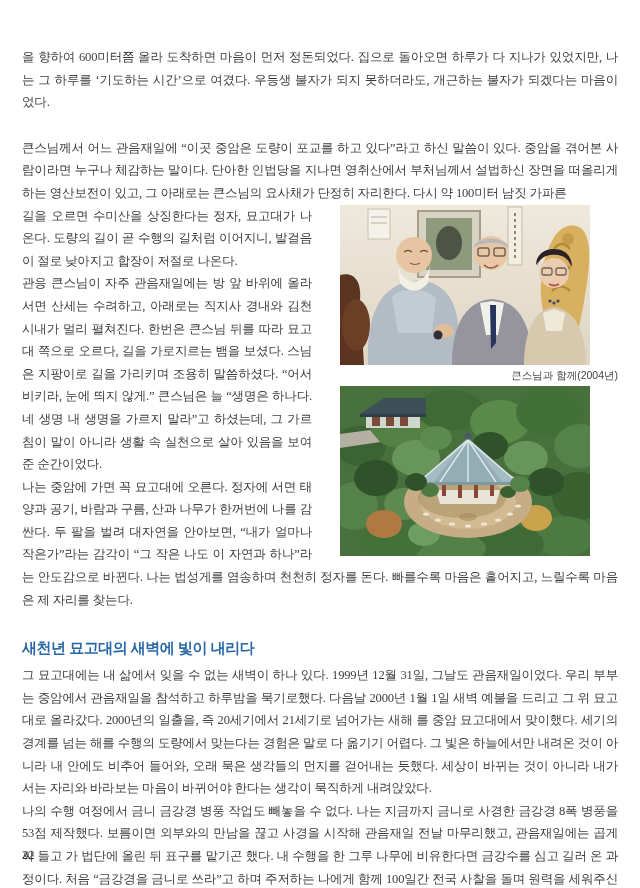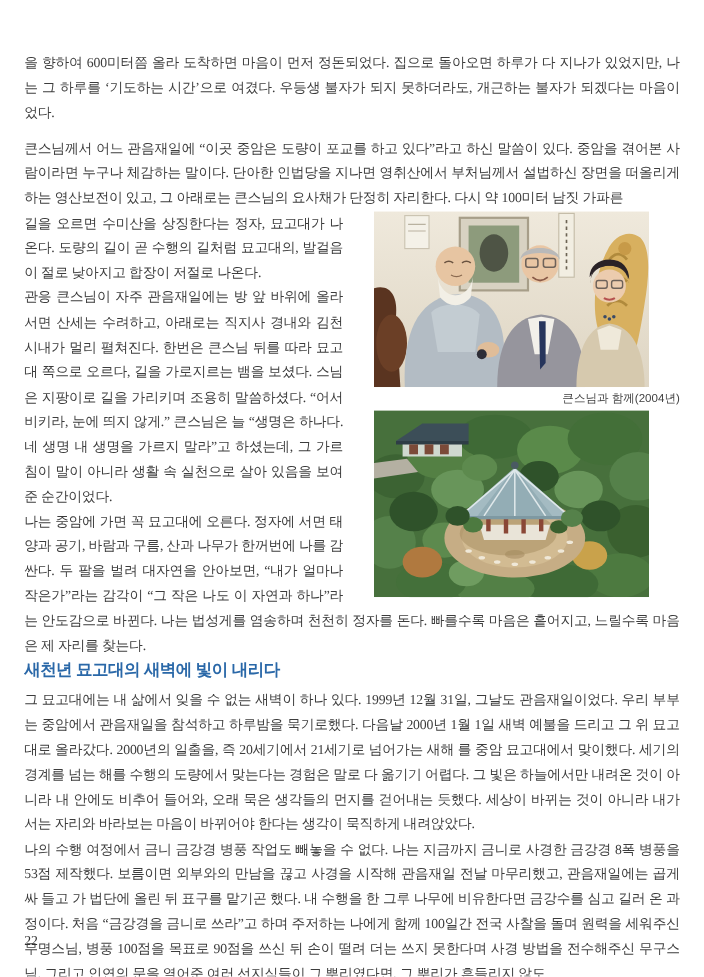--- a/index.html
+++ b/index.html
@@ -20,40 +20,40 @@
   p.body{
     margin:0;
     font-size:12.5px;
     line-height:22.6px;
     letter-spacing:-0.15px;
     color:#3c3c3c;
     text-align:justify;
     word-break:keep-all;
     word-break:normal;
   }
-  p.para-gap{margin-top:10px;}
+  p.para-gap{margin-top:23px;}
   figure.photo-col{
     float:right;
     width:278px;
     margin:0 0 4px 28px;
     padding:0;
   }
   .photo{width:250px;overflow:hidden;line-height:0;}
   .photo svg{display:block;}
   figcaption.photo-caption{
     font-family:"Liberation Sans","DejaVu Sans",sans-serif;
     font-size:10.5px;
     color:#3f3f3f;
     text-align:right;
     line-height:14px;
     margin:3px 0 4px 0;
   }
   h2.section-heading{
     clear:both;
-    margin:2px 0 6px 0;
+    margin:28px 0 6px 0;
     font-family:"Liberation Sans","DejaVu Sans",sans-serif;
     font-size:15px;
     font-weight:bold;
     letter-spacing:-0.5px;
     color:#2a68a8;
   }
   .page-number{
     position:absolute;
     left:22px;top:848px;
     font-size:12.5px;
@@ -206,21 +206,21 @@
           <circle cx="128" cy="50" r="3.4" fill="#4a5a62"></circle>
 
           <ellipse cx="90" cy="104" rx="9" ry="7" fill="#4d7a40"></ellipse>
           <ellipse cx="168" cy="106" rx="8" ry="6" fill="#3a602f"></ellipse>
           <ellipse cx="180" cy="98" rx="10" ry="8" fill="#55814a"></ellipse>
           <ellipse cx="76" cy="96" rx="11" ry="9" fill="#2f522a"></ellipse>
         </svg>
       </div>
     </figure>
 
-    <p class="body">길을 오르면 수미산을 상징한다는 정자, 묘고대가 나온다. 도량의 길이 곧 수행의 길처럼 묘고대의, 발걸음이 절로 낮아지고 합장이 저절로 나온다.</p>
+    <p class="body">길을 오르면 수미산을 상징한다는 정자, 묘고대가 나온다. 도량의 길이 곧 수행의 길처럼 이어지니, 발걸음이 절로 낮아지고 합장이 저절로 나온다.</p>
     <p class="body">관응 큰스님이 자주 관음재일에는 방 앞 바위에 올라서면 산세는 수려하고, 아래로는 직지사 경내와 김천 시내가 멀리 펼쳐진다. 한번은 큰스님 뒤를 따라 묘고대 쪽으로 오르다, 길을 가로지르는 뱀을 보셨다. 스님은 지팡이로 길을 가리키며 조용히 말씀하셨다. “어서 비키라, 눈에 띄지 않게.” 큰스님은 늘 “생명은 하나다. 네 생명 내 생명을 가르지 말라”고 하셨는데, 그 가르침이 말이 아니라 생활 속 실천으로 살아 있음을 보여준 순간이었다.</p>
     <p class="body">나는 중암에 가면 꼭 묘고대에 오른다. 정자에 서면 태양과 공기, 바람과 구름, 산과 나무가 한꺼번에 나를 감싼다. 두 팔을 벌려 대자연을 안아보면, “내가 얼마나 작은가”라는 감각이 “그 작은 나도 이 자연과 하나”라는 안도감으로 바뀐다. 나는 법성게를 염송하며 천천히 정자를 돈다. 빠를수록 마음은 흩어지고, 느릴수록 마음은 제 자리를 찾는다.</p>
 
     <h2 class="section-heading">새천년 묘고대의 새벽에 빛이 내리다</h2>
 
     <p class="body">그 묘고대에는 내 삶에서 잊을 수 없는 새벽이 하나 있다. 1999년 12월 31일, 그날도 관음재일이었다. 우리 부부는 중암에서 관음재일을 참석하고 하루밤을 묵기로했다. 다음날 2000년 1월 1일 새벽 예불을 드리고 그 위 묘고대로 올라갔다. 2000년의 일출을, 즉 20세기에서 21세기로 넘어가는 새해 를 중암 묘고대에서 맞이했다. 세기의 경계를 넘는 해를 수행의 도량에서 맞는다는 경험은 말로 다 옮기기 어렵다. 그 빛은 하늘에서만 내려온 것이 아니라 내 안에도 비추어 들어와, 오래 묵은 생각들의 먼지를 걷어내는 듯했다. 세상이 바뀌는 것이 아니라 내가 서는 자리와 바라보는 마음이 바뀌어야 한다는 생각이 묵직하게 내려앉았다.</p>
     <p class="body">나의 수행 여정에서 금니 금강경 병풍 작업도 빼놓을 수 없다. 나는 지금까지 금니로 사경한 금강경 8폭 병풍을 53점 제작했다. 보름이면 외부와의 만남을 끊고 사경을 시작해 관음재일 전날 마무리했고, 관음재일에는 곱게 싸 들고 가 법단에 올린 뒤 표구를 맡기곤 했다. 내 수행을 한 그루 나무에 비유한다면 금강수를 심고 길러 온 과정이다. 처음 “금강경을 금니로 쓰라”고 하며 주저하는 나에게 함께 100일간 전국 사찰을 돌며 원력을 세워주신 무명스님, 병풍 100점을 목표로 90점을 쓰신 뒤 손이 떨려 더는 쓰지 못한다며 사경 방법을 전수해주신 무구스님, 그리고 인연의 문을 열어준 여러 선지식들이 그 뿌리였다면, 그 뿌리가 흔들리지 않도</p>
   </div>
 
   <div class="page-number">22</div>

